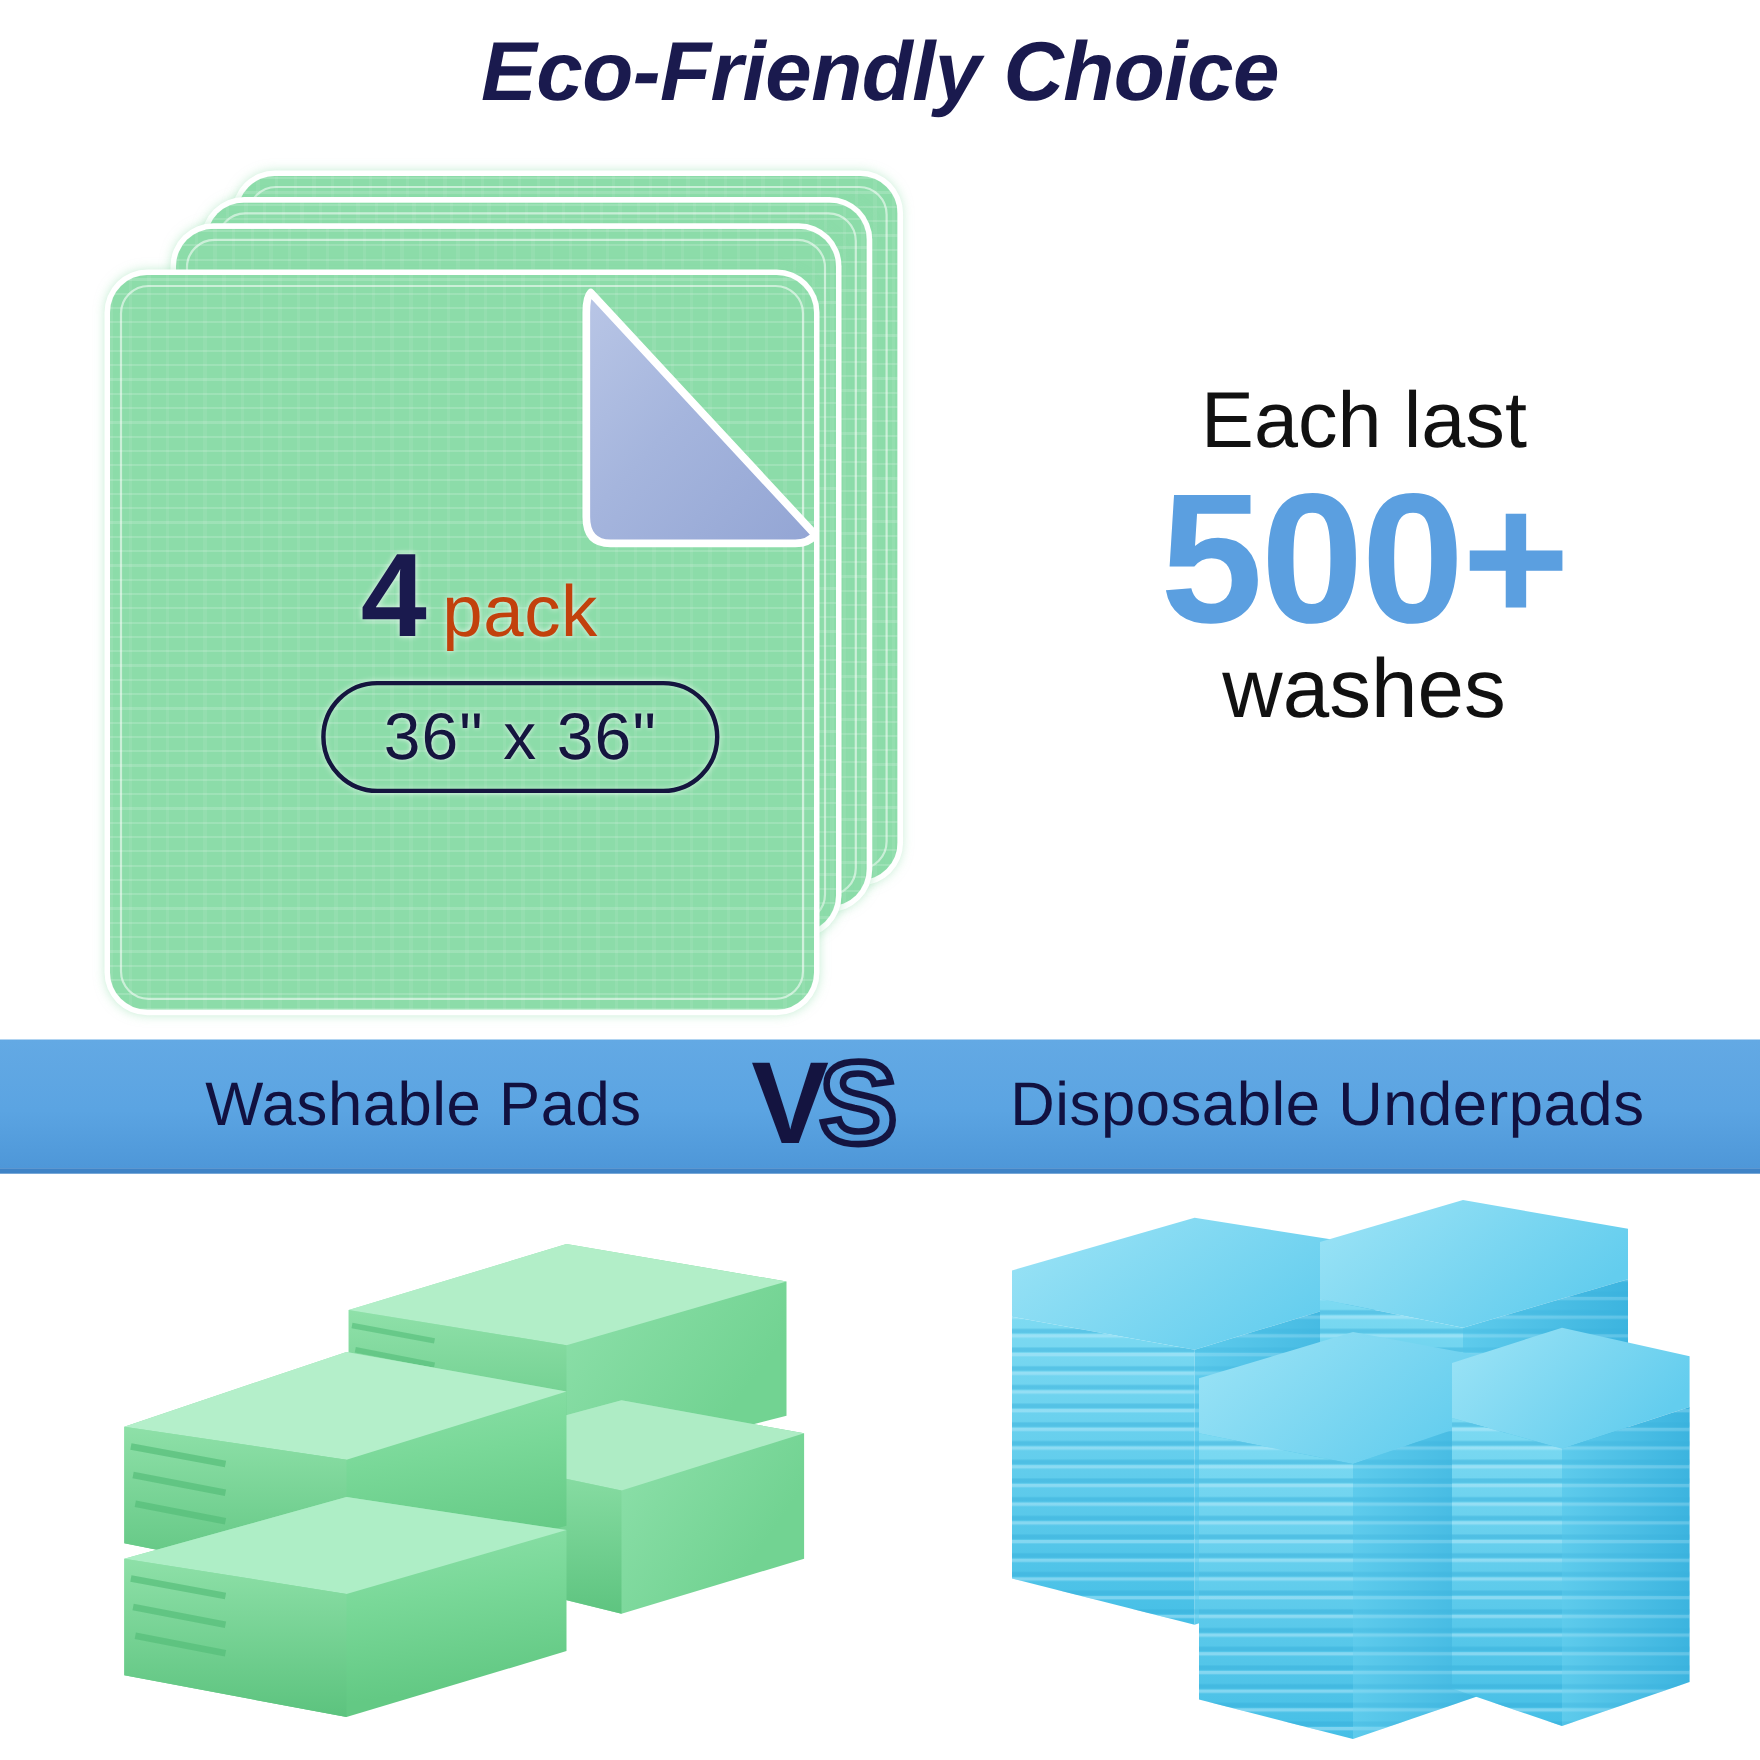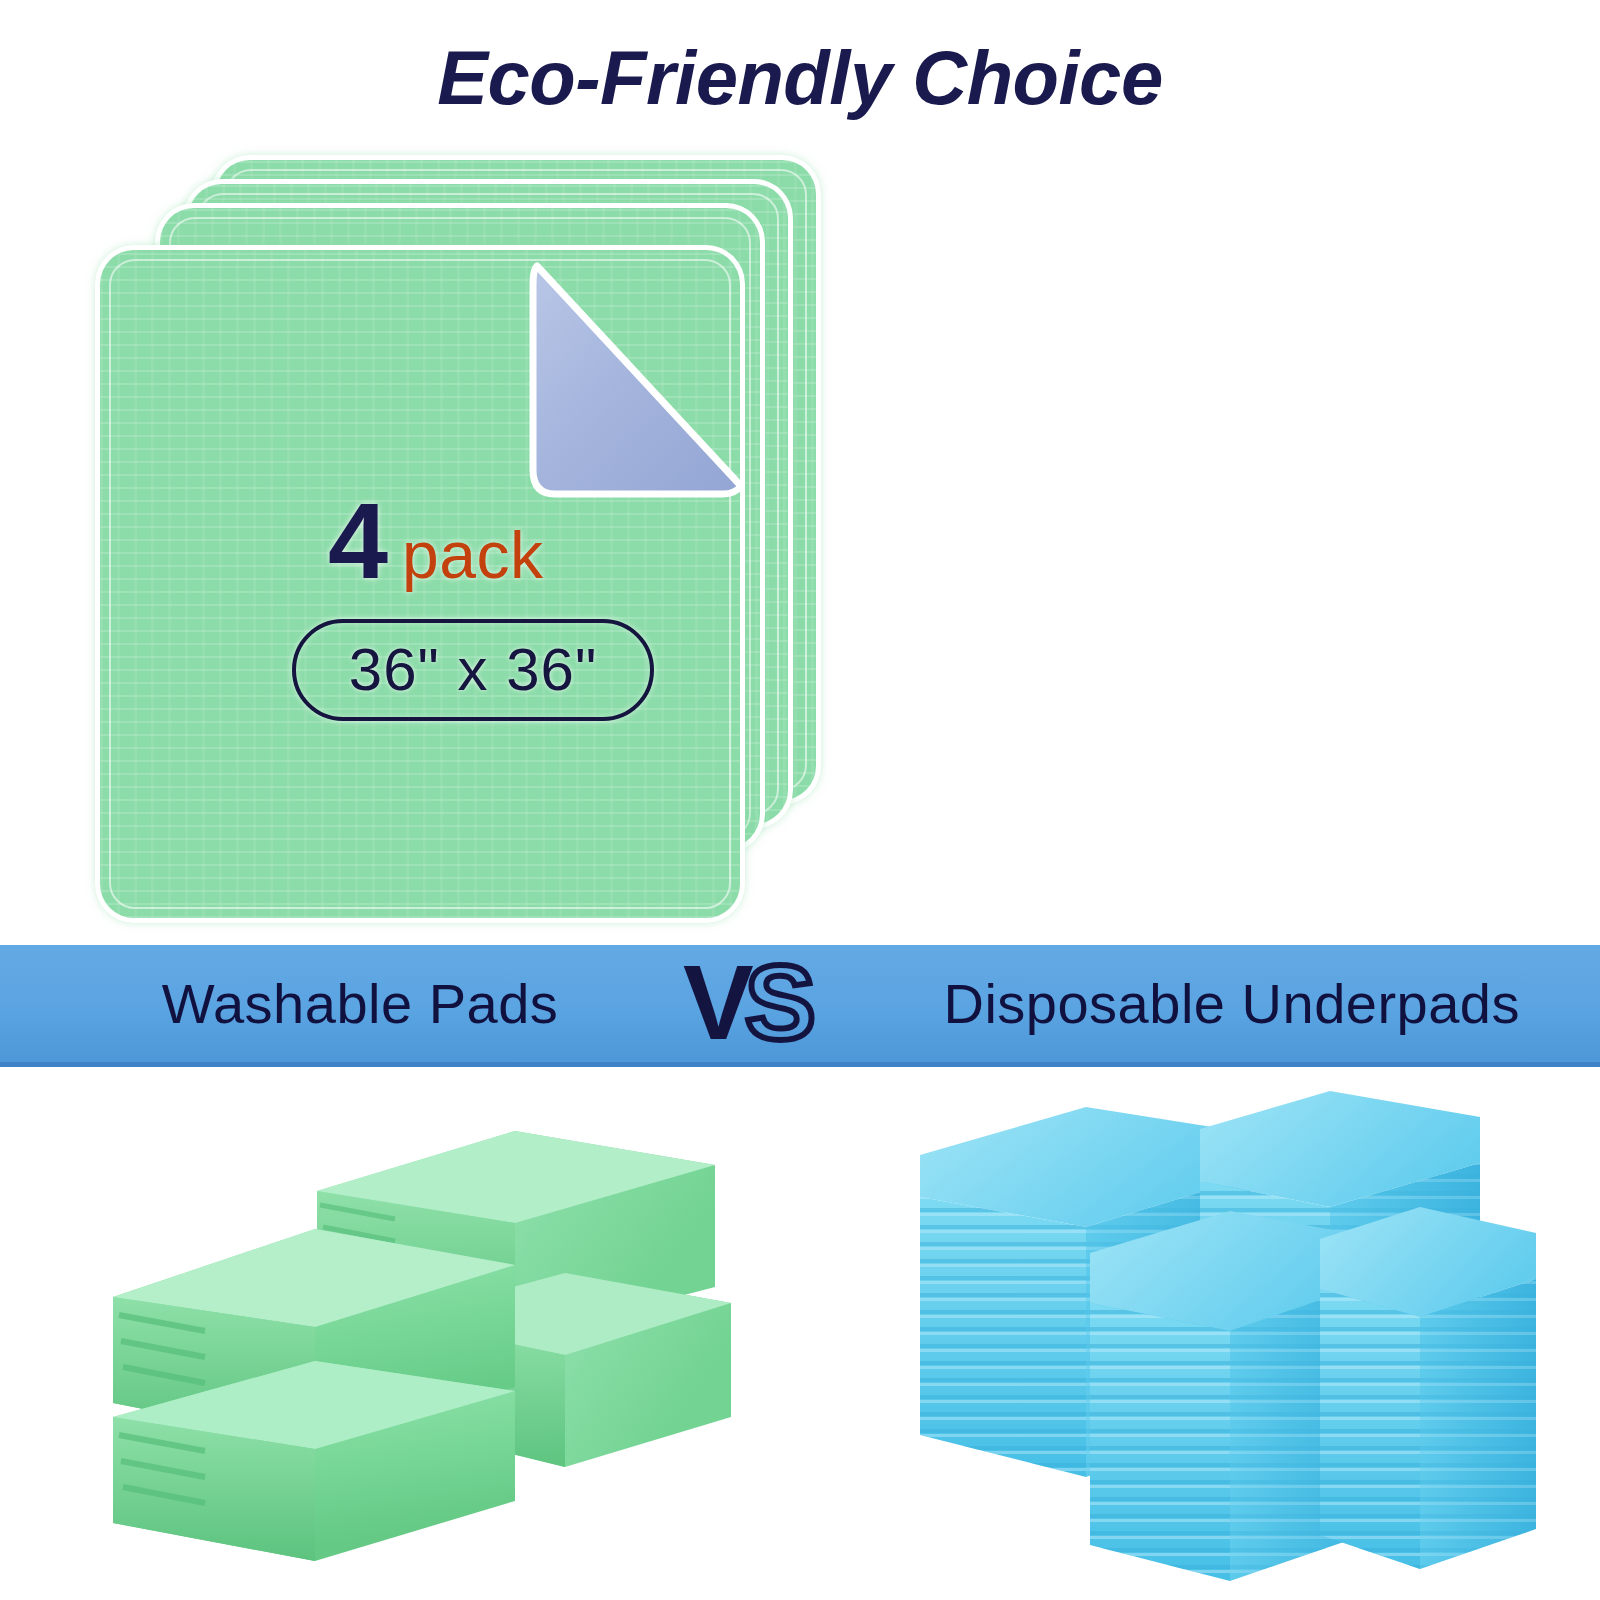--- a/index.html
+++ b/index.html
@@ -1,21 +1,21 @@
 <!DOCTYPE html>
 <html><head>
 <meta charset="utf-8">
 <style>
   * { margin:0; padding:0; box-sizing:border-box; }
   html,body { width:1600px; height:1600px; background:#ffffff; }
   body { font-family:"Liberation Sans", sans-serif; position:relative; overflow:hidden; }
 
   
   #title-bar{
-    position:absolute; left:0; top:22px; width:1600px; height:110px;
+    position:absolute; left:0; top:10px; width:1600px; height:110px;
     display:flex; align-items:center; justify-content:center;
   }
   #page-title{
     font-family:"Liberation Sans", sans-serif;
     font-size:76px; font-weight:bold; font-style:italic;
     color:#1a1a4e; letter-spacing:-0.5px; white-space:nowrap;
   }
 
   
   #hero{ position:absolute; left:0; top:130px; width:1600px; height:815px; }
@@ -77,21 +77,21 @@
     font-size:168px; font-weight:bold; color:#5b9fe0; line-height:.98;
     letter-spacing:-2px; margin-top:4px;
   }
   #washes-post{ font-size:76px; color:#111111; line-height:1.05; margin-top:-2px; }
 
   
   #vs-banner{
     position:absolute; left:0; top:945px; width:1600px; height:122px;
     background:linear-gradient(180deg,#63a9e4 0%,#5ba4e2 55%,#4e97d8 100%);
     border-bottom:5px solid #3f83c6;
-    display:flex; align-items:center; justify-content:center;gap:25px;
+    display:flex; align-items:center; justify-content:center;
   }
   .vs-side{ font-size:56px; color:#111140; letter-spacing:.5px; white-space:nowrap; }
   #vs-left{ width:560px; text-align:center; }
   #vs-right{ width:640px; text-align:right; }
   #vs-mark{ width:190px; position:relative; height:122px; }
   #vs-mark svg{ position:absolute; left:18px; top:8px; }
 
   
   #bottom{ position:absolute; left:0; top:1067px; width:1600px; height:533px; }
   #washable-group{ position:absolute; left:95px; top:20px; width:680px; height:500px; }
@@ -128,20 +128,25 @@
       <div id="pack-line">
         <span id="pack-count">4</span>
         <span id="pack-word">pack</span>
       </div>
       <div id="size-pill">
         <span id="size-text">36" x 36"</span>
       </div>
     </div>
   </div>
 
+  <div id="washes-block">
+    <div id="washes-pre">Each last</div>
+    <div id="washes-count">500+</div>
+    <div id="washes-post">washes</div>
+  </div>
 </div>
 
 <div id="vs-banner">
   <div id="vs-left" class="vs-side">Washable Pads</div>
 
   <div id="vs-mark">
     <svg width="160" height="104" viewBox="0 0 160 104">
       <text x="0" y="88" font-family="Liberation Sans, sans-serif" font-size="106" font-weight="bold" fill="#141440">V</text>
       <text x="62" y="88" font-family="Liberation Sans, sans-serif" font-size="106" font-weight="bold" fill="none" stroke="#141440" stroke-width="6">S</text>
     </svg>

